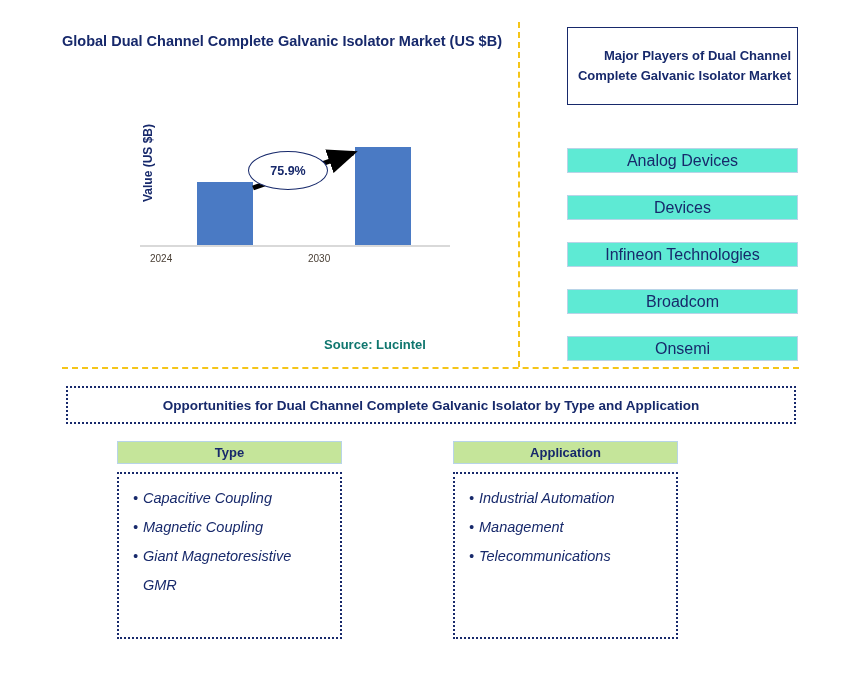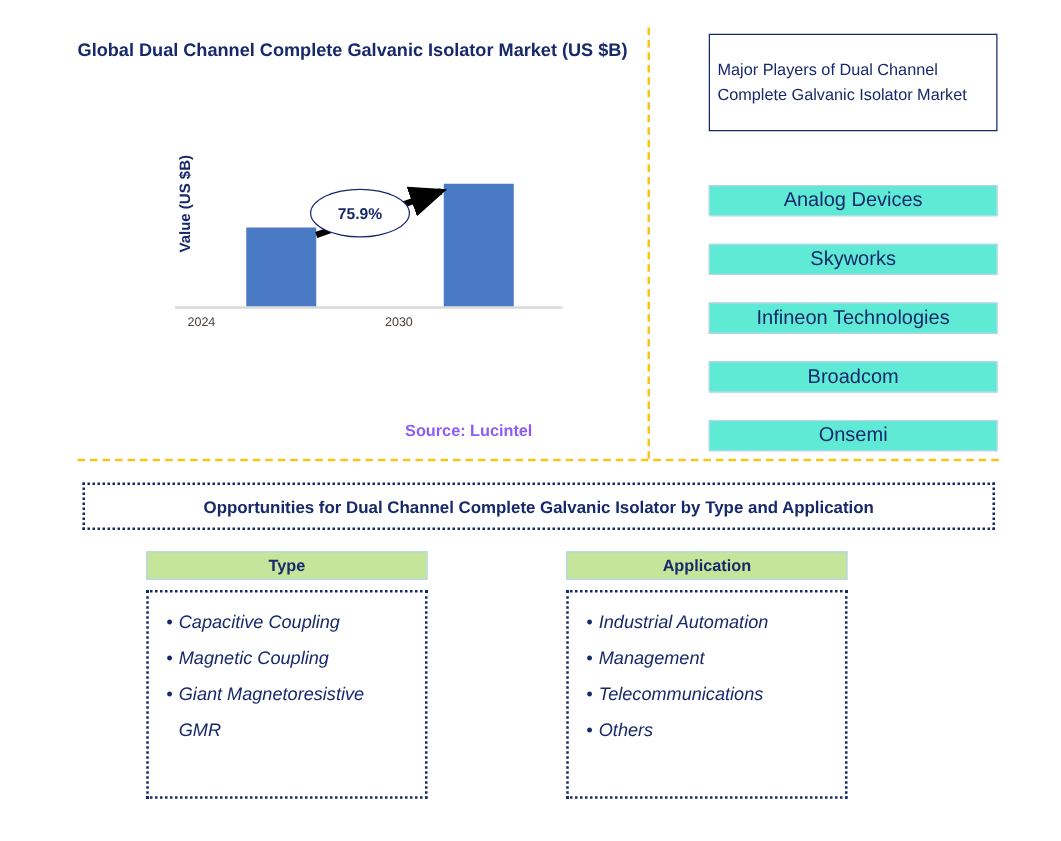--- a/index.html
+++ b/index.html
@@ -141,38 +141,38 @@
   }
 
   .source-text {
     position: absolute;
     left: 250px;
     top: 337px;
     width: 250px;
     text-align: center;
     font-size: 13px;
     font-weight: bold;
-    color: #8b5cf6;
+    color: #0f766e;
   }
 
   
   .players-header {
     position: absolute;
     left: 567px;
     top: 27px;
     width: 231px;
     height: 78px;
     border: 1.5px solid #17296b;
     box-sizing: border-box;
     display: flex;
     align-items: center;
     justify-content: center;
-    text-align: left;
+    text-align: right;
     font-size: 13px;
-    font-weight: normal;
+    font-weight: bold;
     line-height: 20px;
     color: #17296b;
     padding: 0 6px;
   }
   .player-item {
     position: absolute;
     left: 567px;
     width: 231px;
     height: 25px;
     border: 1px solid #b8d4e8;
@@ -280,21 +280,21 @@
 
     <div class="x-label x-2024">2024</div>
     <div class="x-label x-2030">2030</div>
   </div>
 
   <div class="source-text">Source: Lucintel</div>
 
   <div class="players-header">Major Players of Dual Channel Complete Galvanic Isolator Market</div>
 
   <div class="player-item" style="top:128px;">Analog Devices</div>
-  <div class="player-item" style="top:175px;">Skyworks</div>
+  <div class="player-item" style="top:175px;">Devices</div>
   <div class="player-item" style="top:222px;">Infineon Technologies</div>
   <div class="player-item" style="top:269px;">Broadcom</div>
   <div class="player-item" style="top:316px;">Onsemi</div>
 
   <div class="opp-banner">Opportunities for Dual Channel Complete Galvanic Isolator by Type and Application</div>
 
   <div class="col-header type-header">Type</div>
   <div class="col-body type-body">
     <ul id="type-list">
         <li><span class="bullet">•</span><span>Capacitive Coupling</span></li>
@@ -303,17 +303,16 @@
         <li class="cont"><span class="bullet">•</span><span>GMR</span></li>
       </ul>
   </div>
 
   <div class="col-header application-header">Application</div>
   <div class="col-body application-body">
     <ul id="application-list">
         <li><span class="bullet">•</span><span>Industrial Automation</span></li>
         <li><span class="bullet">•</span><span>Management</span></li>
         <li><span class="bullet">•</span><span>Telecommunications</span></li>
-        <li><span class="bullet">•</span><span>Others</span></li>
       </ul>
   </div>
 
 </div>
 
 </body></html>

